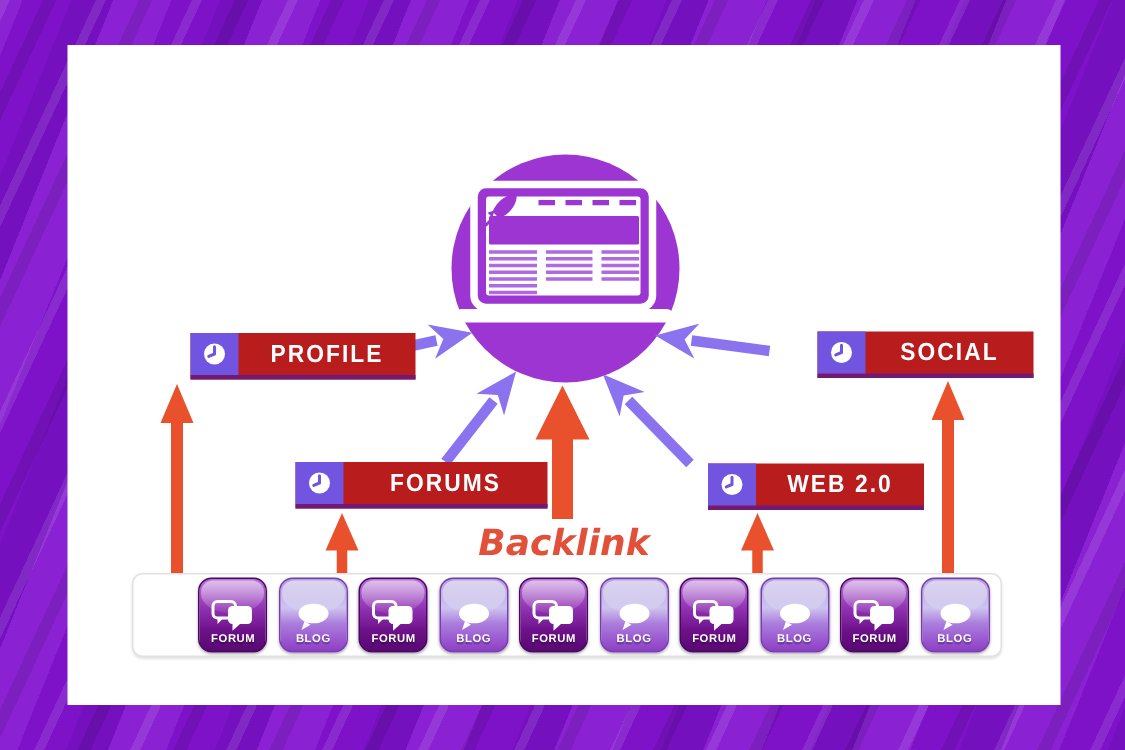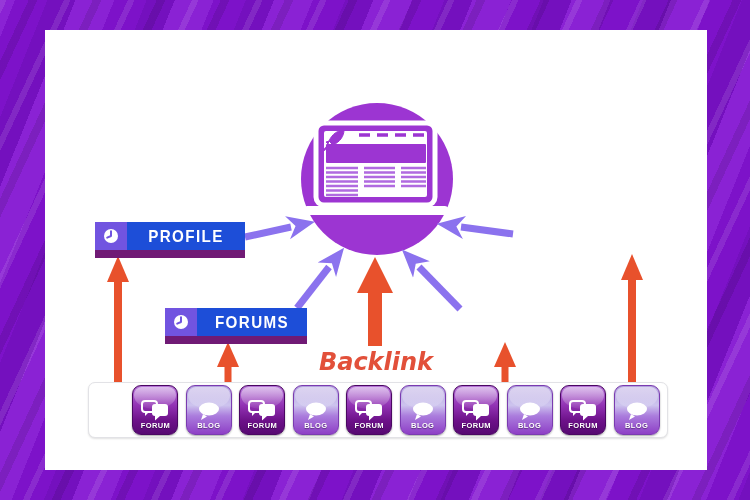--- a/index.html
+++ b/index.html
@@ -21,33 +21,33 @@
     font-size:25px;font-weight:bold;letter-spacing:.5px;color:#e2503a;
   }
   .center-circle{
     position:absolute;left:256px;top:73px;width:152px;height:152px;
     border-radius:50%;background:#9c35d2;
   }
   .laptop-svg{position:absolute;left:257px;top:90px;}
   .arrow-layer{position:absolute;left:0;top:0;pointer-events:none;}
   .node-bar{
     position:absolute;height:28px;display:flex;align-items:stretch;
-    background:#1d4ed8;border-bottom:8px solid #701a75;
+    background:#b91c1c;border-bottom:3px solid #701a75;margin-left:32px;
   }
   .node-bar .icon-cell{
     width:32px;background:#7154e0;display:flex;align-items:center;justify-content:center;
   }
   .node-bar .bar-label{
     flex:1;display:flex;align-items:center;justify-content:center;
     color:#ffffff;font-weight:bold;font-size:16.5px;letter-spacing:1.5px;
     transform:scaleX(.92);white-space:nowrap;
   }
   .bar-profile{left:50px; top:192px;width:150px;}
   .bar-social {left:468px;top:191px;width:144px;}
-  .bar-forums {left:120px;top:278px;width:142px;}
+  .bar-forums {left:120px;top:278px;width:168px;}
   .bar-web20  {left:395px;top:279px;width:144px;}
   .backlink-label{
     position:absolute;left:0;right:0;top:318px;text-align:center;
     font-family:"DejaVu Sans","Liberation Sans",sans-serif;
     font-size:24px;font-weight:bold;color:#e2503a;font-style:italic;
   }
   .icon-strip{
     position:absolute;left:43px;top:352px;width:580px;height:56px;
     background:#ffffff;border:1px solid #e2e2e6;border-radius:7px;
     box-shadow:0 1px 2px rgba(0,0,0,.12);
@@ -142,31 +142,49 @@
     <div class="node-bar bar-profile">
       <span class="icon-cell">
         <svg width="16" height="16" viewBox="0 0 16 16">
             <circle cx="8" cy="8" r="7" fill="#ffffff"></circle>
             <path d="M8,8 L8,3.2 M8,8 L4.2,9.6" stroke="#7154e0" stroke-width="2" stroke-linecap="round" fill="none"></path>
           </svg>
       </span>
       <span class="bar-label">PROFILE</span>
     </div>
 
+    <div class="node-bar bar-social">
+      <span class="icon-cell">
+        <svg width="16" height="16" viewBox="0 0 16 16">
+            <circle cx="8" cy="8" r="7" fill="#ffffff"></circle>
+            <path d="M8,8 L8,3.2 M8,8 L4.2,9.6" stroke="#7154e0" stroke-width="2" stroke-linecap="round" fill="none"></path>
+          </svg>
+      </span>
+      <span class="bar-label">SOCIAL</span>
+    </div>
 
     <div class="node-bar bar-forums">
       <span class="icon-cell">
         <svg width="16" height="16" viewBox="0 0 16 16">
             <circle cx="8" cy="8" r="7" fill="#ffffff"></circle>
             <path d="M8,8 L8,3.2 M8,8 L4.2,9.6" stroke="#7154e0" stroke-width="2" stroke-linecap="round" fill="none"></path>
           </svg>
       </span>
       <span class="bar-label">FORUMS</span>
     </div>
 
+    <div class="node-bar bar-web20">
+      <span class="icon-cell">
+        <svg width="16" height="16" viewBox="0 0 16 16">
+            <circle cx="8" cy="8" r="7" fill="#ffffff"></circle>
+            <path d="M8,8 L8,3.2 M8,8 L4.2,9.6" stroke="#7154e0" stroke-width="2" stroke-linecap="round" fill="none"></path>
+          </svg>
+      </span>
+      <span class="bar-label">WEB 2.0</span>
+    </div>
 
     <div class="backlink-label">Backlink</div>
 
     <div class="icon-strip">
 
       <div class="app-icon forum">
         <svg class="bubble" width="30" height="22" viewBox="0 0 30 22">
             <rect x="2" y="2" width="15" height="11" rx="3" fill="none" stroke="#fff" stroke-width="2"></rect>
             <path d="M5,13 v4 l4,-4 z" fill="#fff"></path>
             <rect x="12" y="5" width="16" height="12" rx="3" fill="#fff"></rect>

